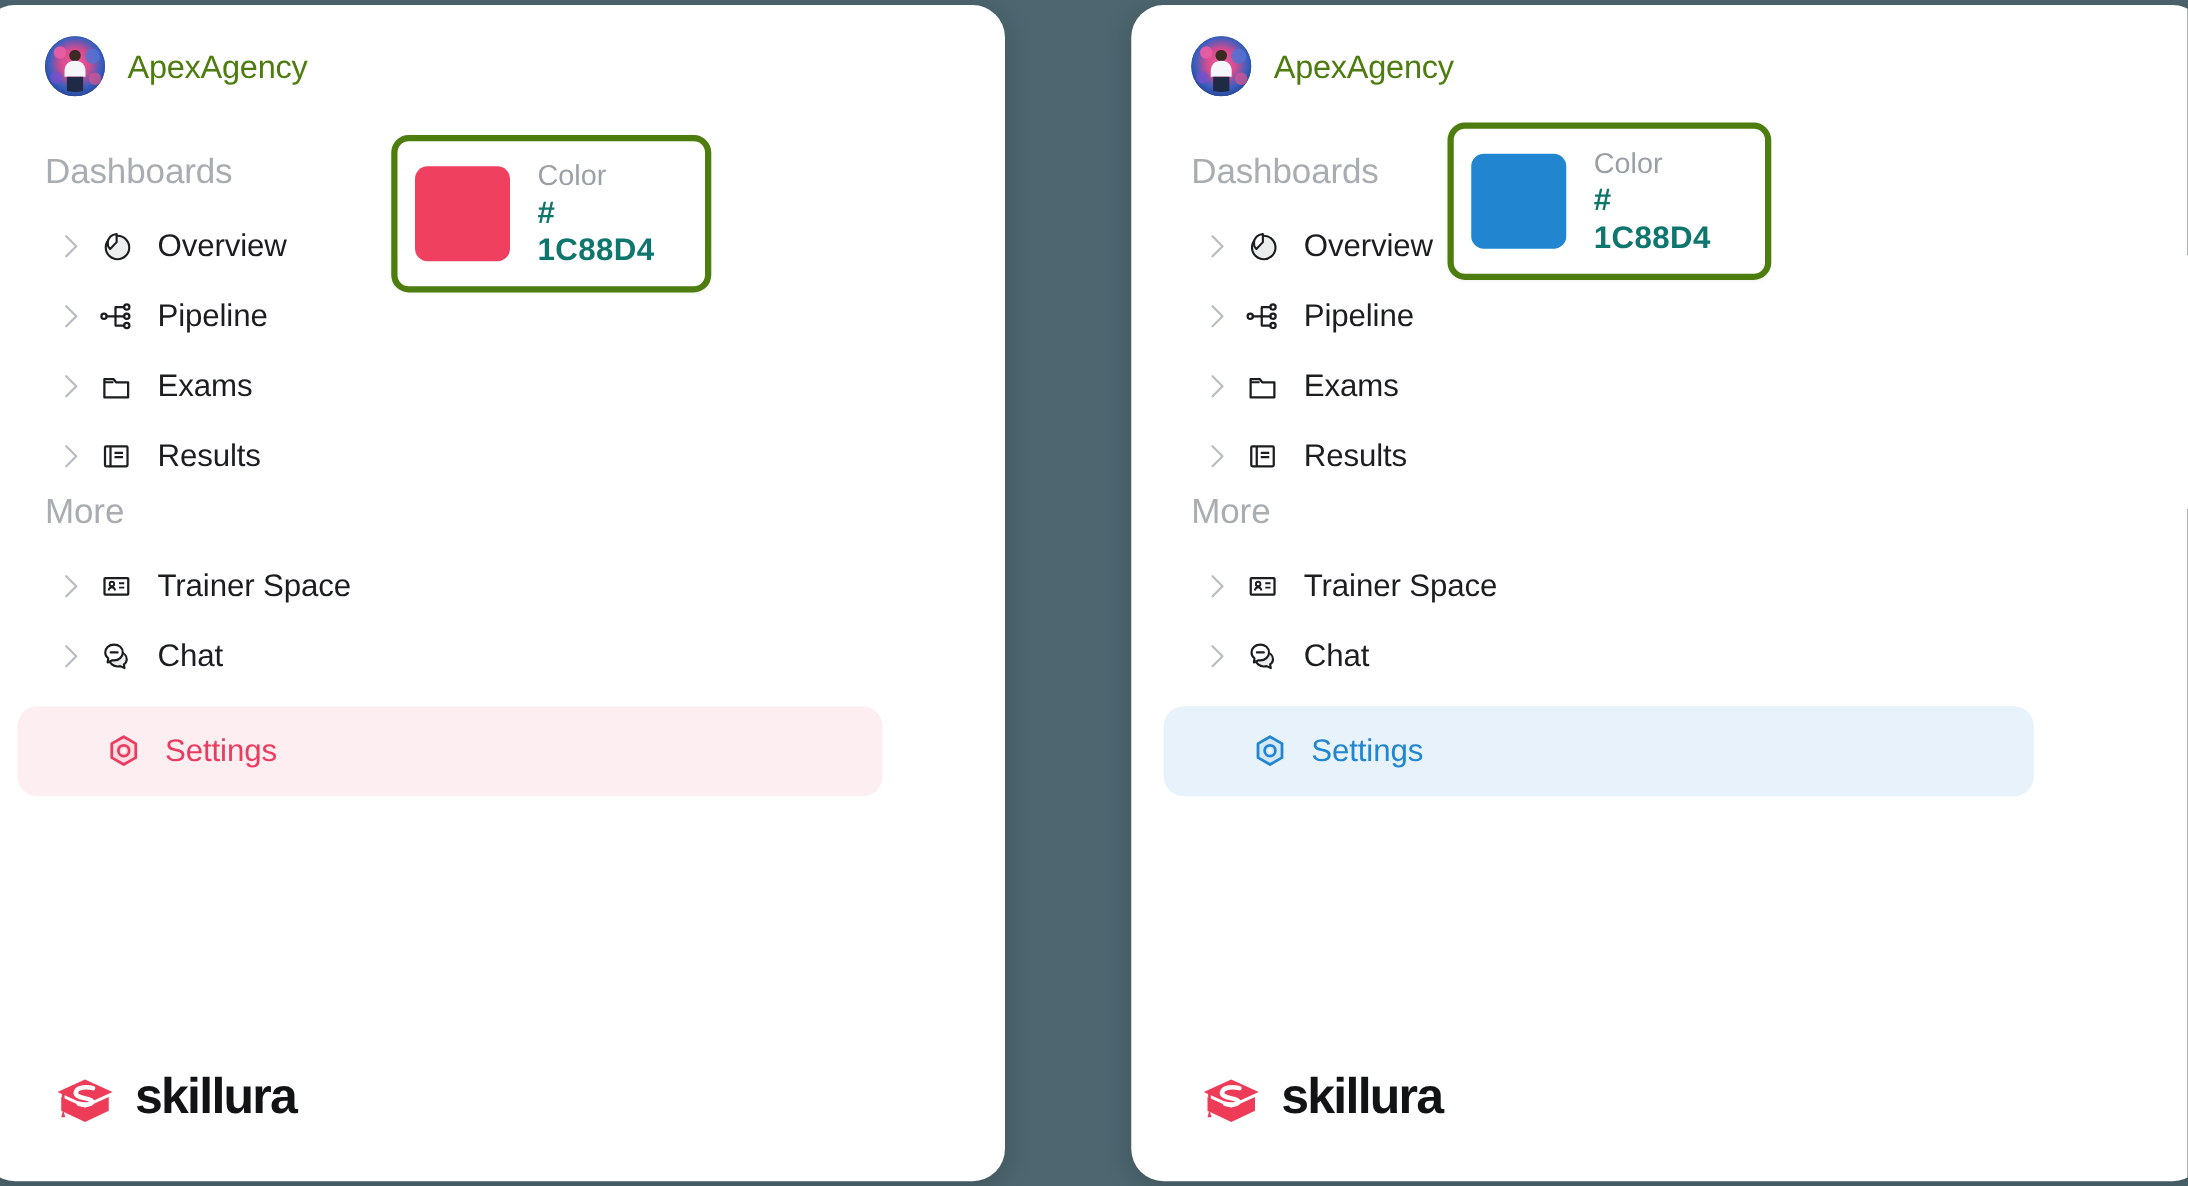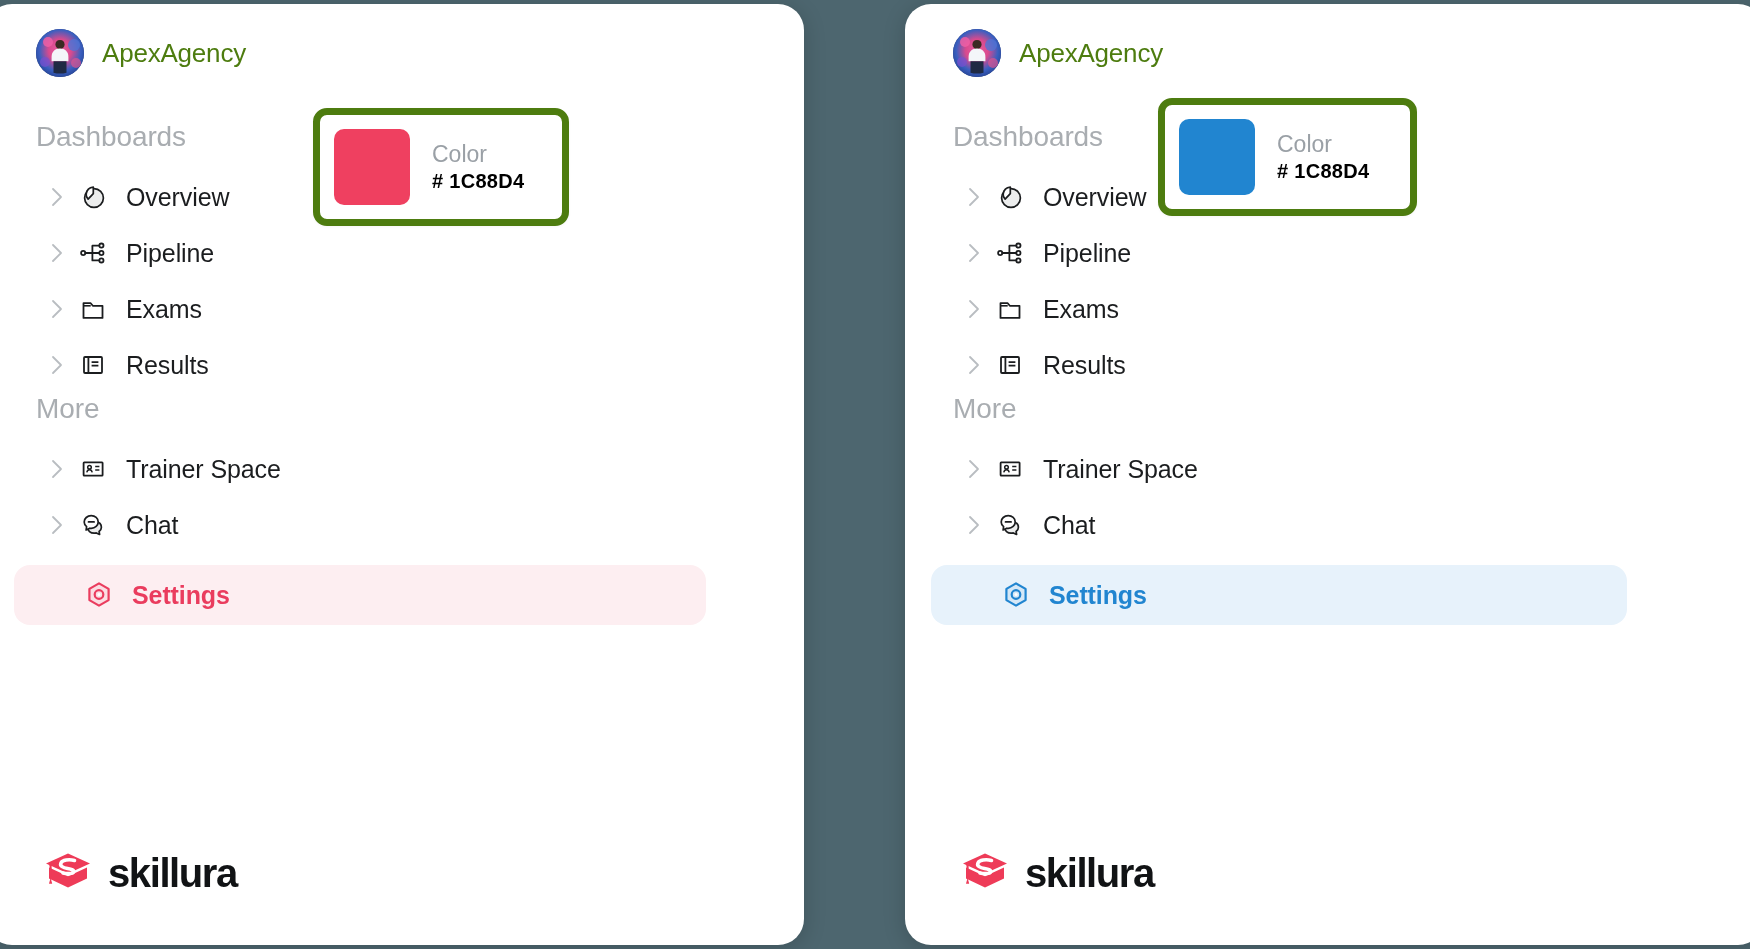--- a/index.html
+++ b/index.html
@@ -132,22 +132,21 @@
     font-size: 25px;
     color: #1b1d1f;
     margin-left: 12px;
     letter-spacing: -0.1px;
   }
 
   
   .nav-row.active {
     padding-left: 6px;
     border-radius: 16px;
-    height: 60px;
-    font-weight: bold;
+    height: 72px;
   }
   .panel-left .nav-row.active {
     background: #fdeef1;
     width: 692px;
     margin-left: -22px;
     padding-left: 64px;
   }
   .panel-right .nav-row.active {
     background: #e7f2fb;
     width: 696px;
@@ -158,21 +157,21 @@
   .panel-right .nav-row.active .nav-label { color: #2185d0; }
 
   .settings-wrap { margin-top: 12px; }
 
   
   .color-card {
     position: absolute;
     display: flex;
     align-items: center;
     background: #ffffff;
-    border: 7px solid #4d7c0f;
+    border: 5px solid #4d7c0f;
     border-radius: 14px;
     padding: 14px 24px 14px 14px;
     box-shadow: 0 1px 3px rgba(0,0,0,0.04);
     gap: 22px;
   }
   .card-left  { left: 327px; top: 104px; width: 256px; }
   .card-right { left: 253px; top: 94px;  width: 259px; }
 
   .swatch {
     width: 76px;
@@ -182,34 +181,33 @@
   }
 
   .color-text { display: flex; flex-direction: column; justify-content: center; }
   .color-label {
     font-size: 23px;
     color: #9aa0a6;
     line-height: 1.15;
     font-weight: 400;
   }
   .color-value {
-    font-size: 20px;
-    color: #000000;
+    font-size: 25px;
+    color: #0f766e;
     font-weight: 700;
     letter-spacing: 0.3px;
     line-height: 1.2;
     margin-top: 2px;
   }
 
   
   .footer-logo {
     position: absolute;
-    bottom: 44px;
-    display: flex;
-    align-items: center;
+    bottom: 34px;
+    display: flex;
     gap: 12px;
   }
   .panel-left .footer-logo  { left: 54px; }
   .panel-right .footer-logo { left: 52px; }
 
   .logo-mark { width: 56px; height: 56px; flex: 0 0 56px; }
   .logo-mark svg { display: block; }
 
   .logo-word {
     font-size: 40px;

